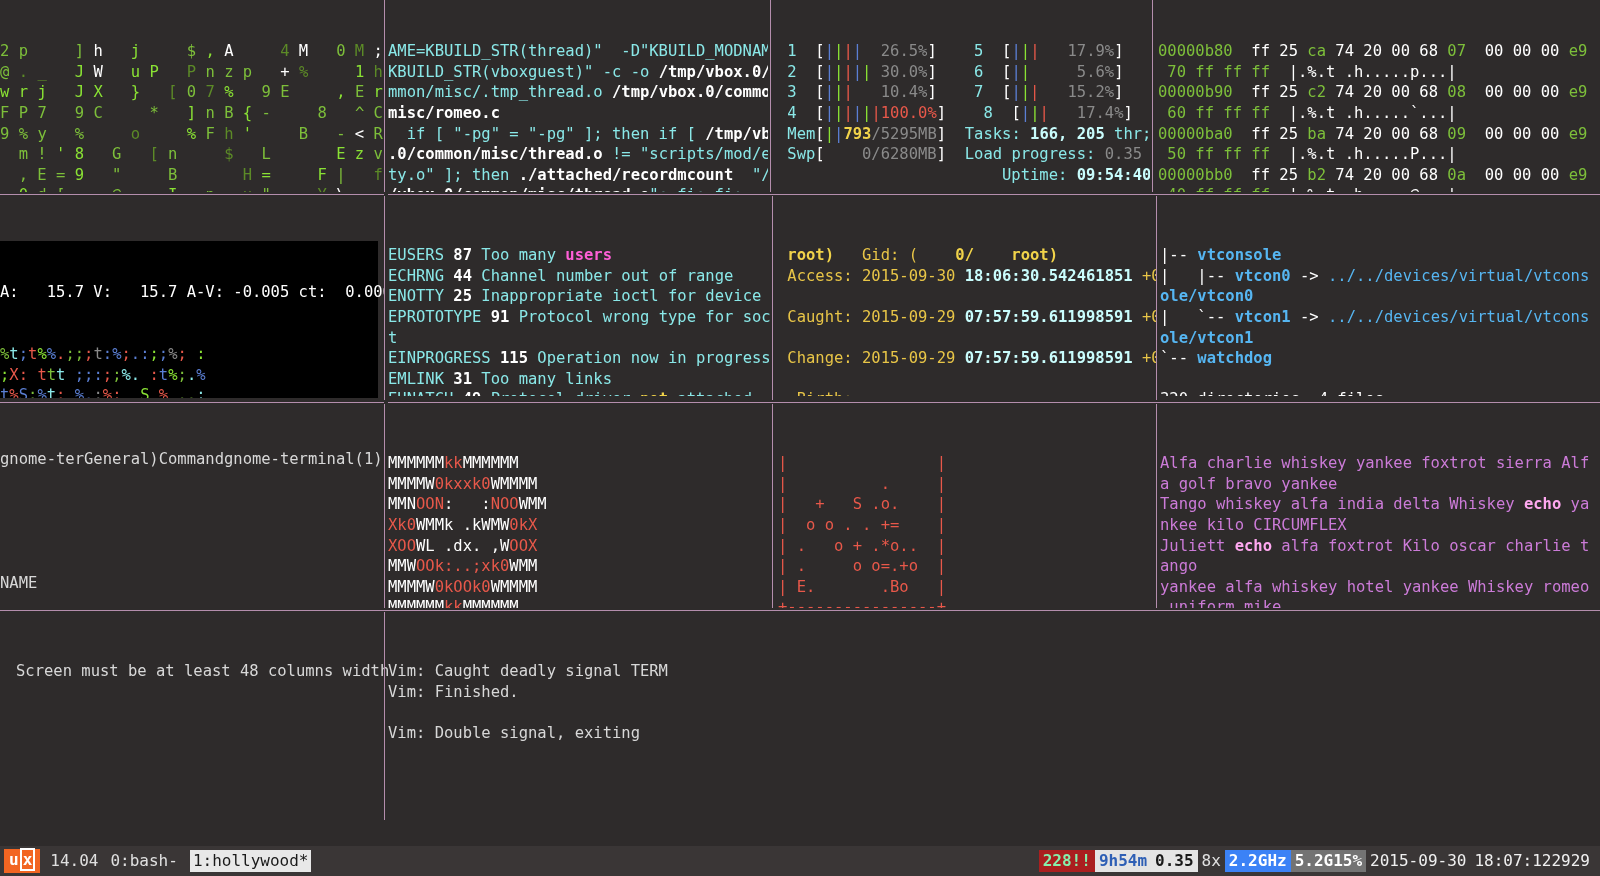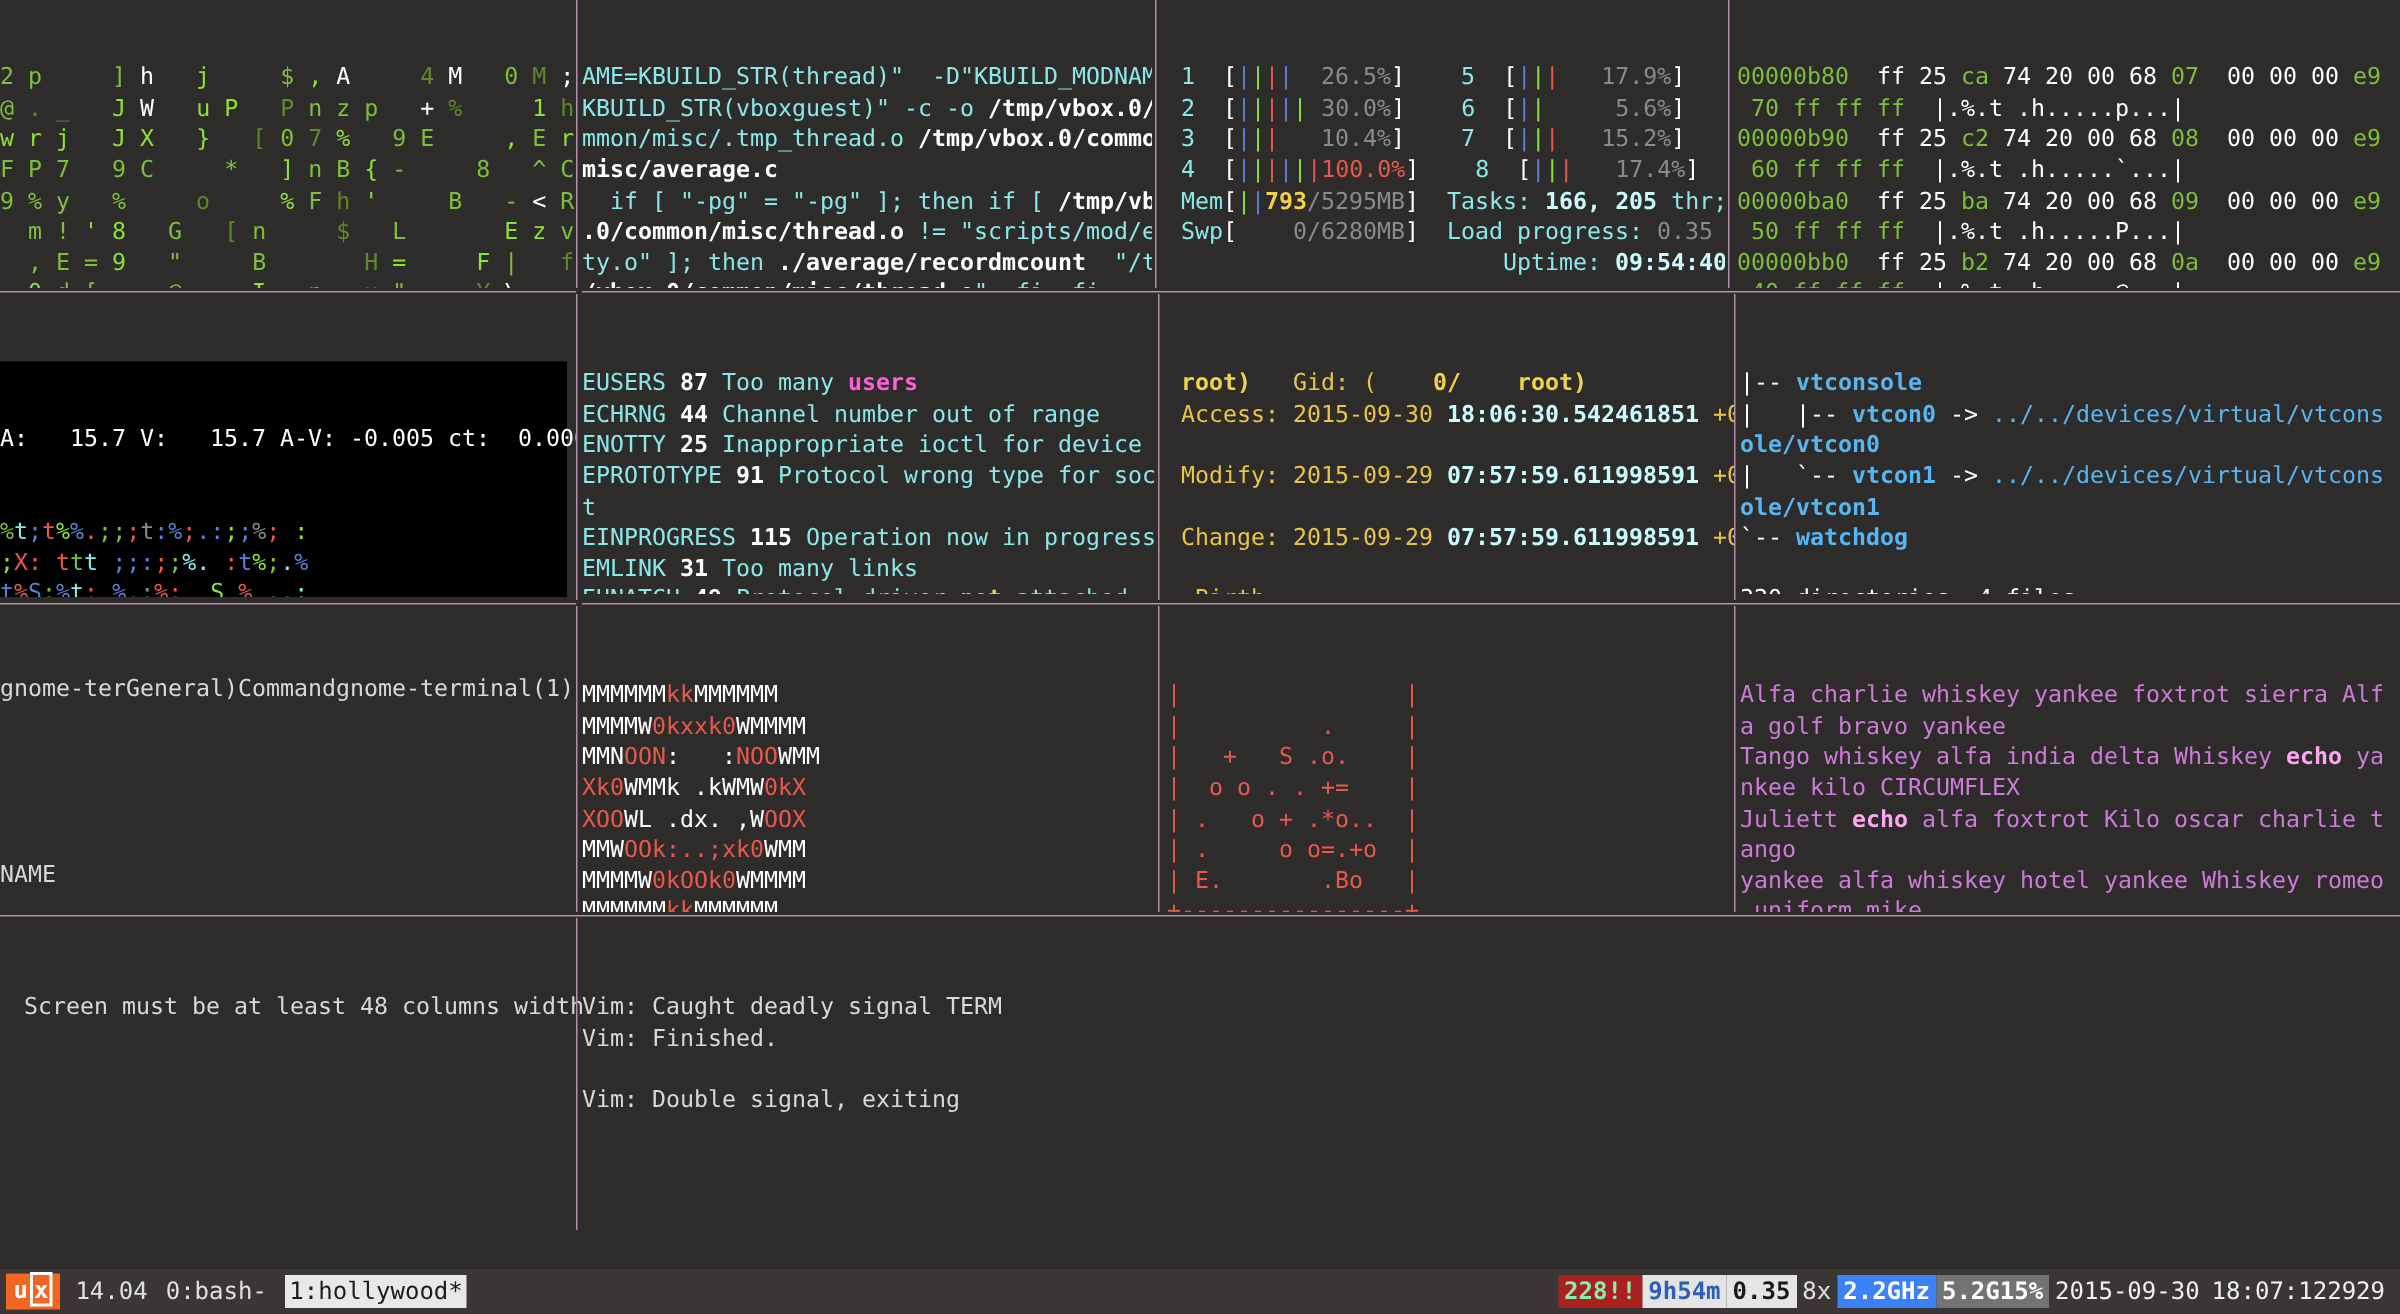--- a/index.html
+++ b/index.html
@@ -84,24 +84,24 @@
   <span class="g">,</span> <span class="g">E</span> <span class="g">=</span> <span class="gl">9</span>   <span class="g">"</span>     <span class="g">B</span>       <span class="gd">H</span> <span class="gl">=</span>     <span class="gl">F</span> <span class="g">|</span>   <span class="gd">f</span>
   <span class="gl">0</span> <span class="g">d</span> <span class="g">[</span>     <span class="g">@</span>     <span class="gl">I</span>   <span class="g">n</span>   <span class="gd">u</span> <span class="g">"</span>     <span class="gd">Y</span> <span class="wh">\</span>
                              </pre>
   </div>
   <div class="vsep" style="left:384px; top:0; height:192px;"></div>
 
   <div class="pane" style="left:388px; top:0; width:380px; height:192px;">
     <pre id="kbuild-out" class="cy">AME=KBUILD_STR(thread)"  -D"KBUILD_MODNAME=
 KBUILD_STR(vboxguest)" -c -o <span class="wh b">/tmp/vbox.0/co</span>
 mmon/misc/.tmp_thread.o <span class="wh b">/tmp/vbox.0/common/</span>
-<span class="wh b">misc/average.c</span>
+<span class="wh b">misc/romeo.c</span>
   if [ "-pg" = "-pg" ]; then if [ <span class="wh b">/tmp/vbox</span>
 <span class="wh b">.0/common/misc/thread.o</span> != "scripts/mod/emp
-ty.o" ]; then <span class="wh b">./average/recordmcount</span>  "/tmp
+ty.o" ]; then <span class="wh b">./attached/recordmcount</span>  "/tmp
 <span class="wh b">/vbox.0/common/misc/thread.o</span>"; fi; fi;</pre>
   </div>
   <div class="vsep" style="left:770px; top:0; height:192px;"></div>
 
   <div class="pane" style="left:778px; top:0; width:372px; height:192px;">
     <pre id="htop-out"> <span class="cy">1</span>  <span class="wh">[</span><span class="bl">|</span><span class="gl">|</span><span class="rd">|</span><span class="bl">|</span><span class="gry">  26.5%</span><span class="wh">]</span>    <span class="cy">5</span>  <span class="wh">[</span><span class="bl">|</span><span class="gl">|</span><span class="rd">|</span><span class="gry">   17.9%</span><span class="wh">]</span>
  <span class="cy">2</span>  <span class="wh">[</span><span class="bl">|</span><span class="gl">|</span><span class="rd">|</span><span class="bl">|</span><span class="gl">|</span><span class="gry"> 30.0%</span><span class="wh">]</span>    <span class="cy">6</span>  <span class="wh">[</span><span class="bl">|</span><span class="gl">|</span><span class="gry">     5.6%</span><span class="wh">]</span>
  <span class="cy">3</span>  <span class="wh">[</span><span class="bl">|</span><span class="gl">|</span><span class="rd">|</span><span class="gry">   10.4%</span><span class="wh">]</span>    <span class="cy">7</span>  <span class="wh">[</span><span class="bl">|</span><span class="gl">|</span><span class="rd">|</span><span class="gry">   15.2%</span><span class="wh">]</span>
  <span class="cy">4</span>  <span class="wh">[</span><span class="bl">|</span><span class="gl">|</span><span class="rd">|</span><span class="bl">|</span><span class="gl">|</span><span class="rd">|</span><span class="rd">100.0%</span><span class="wh">]</span>    <span class="cy">8</span>  <span class="wh">[</span><span class="bl">|</span><span class="gl">|</span><span class="rd">|</span><span class="gry">   17.4%</span><span class="wh">]</span>
  <span class="cy">Mem</span><span class="wh">[</span><span class="gl">|</span><span class="bl">|</span><span class="ylb">793</span><span class="gry">/</span><span class="gry">5295MB</span><span class="wh">]</span>  <span class="cy">Tasks:</span> <span class="cyb">166,</span> <span class="cyb">205</span> <span class="cy">thr;</span>
@@ -148,21 +148,21 @@
 <span class="cy">EINPROGRESS</span> <span class="wh b">115</span> <span class="cy">Operation now in progress</span>
 <span class="cy">EMLINK</span> <span class="wh b">31</span> <span class="cy">Too many links</span>
 <span class="cy">EUNATCH</span> <span class="wh b">49</span> <span class="cy">Protocol driver </span><span class="ylb">not</span><span class="cy"> attached</span></pre>
   </div>
   <div class="vsep" style="left:772px; top:196px; height:204px;"></div>
 
   <div class="pane" style="left:778px; top:204px; width:378px; height:192px;">
     <pre id="stat-out"> <span class="ylb">root)</span>   <span class="yl">Gid: (</span>    <span class="ylb">0/</span>    <span class="ylb">root)</span>
  <span class="yl">Access:</span> <span class="yl">2015-09-30</span> <span class="cyb">18:06:30.542461851</span> <span class="yl">+0530</span>
 
- <span class="yl">Modify:</span> <span class="yl">2015-09-29</span> <span class="cyb">07:57:59.611998591</span> <span class="yl">+0530</span>
+ <span class="yl">Caught:</span> <span class="yl">2015-09-29</span> <span class="cyb">07:57:59.611998591</span> <span class="yl">+0530</span>
 
  <span class="yl">Change:</span> <span class="yl">2015-09-29</span> <span class="cyb">07:57:59.611998591</span> <span class="yl">+0530</span>
 
   <span class="yl">Birth:</span> <span class="yl">-</span></pre>
   </div>
   <div class="vsep" style="left:1156px; top:196px; height:204px;"></div>
 
   <div class="pane" style="left:1160px; top:204px; width:440px; height:192px;">
     <pre id="tree-out"><span class="wh">|-- </span><span class="lblue b">vtconsole</span>
 <span class="wh">|   |-- </span><span class="lblue b">vtcon0</span><span class="wh"> -&gt; </span><span class="lblue">../../devices/virtual/vtcons</span>

